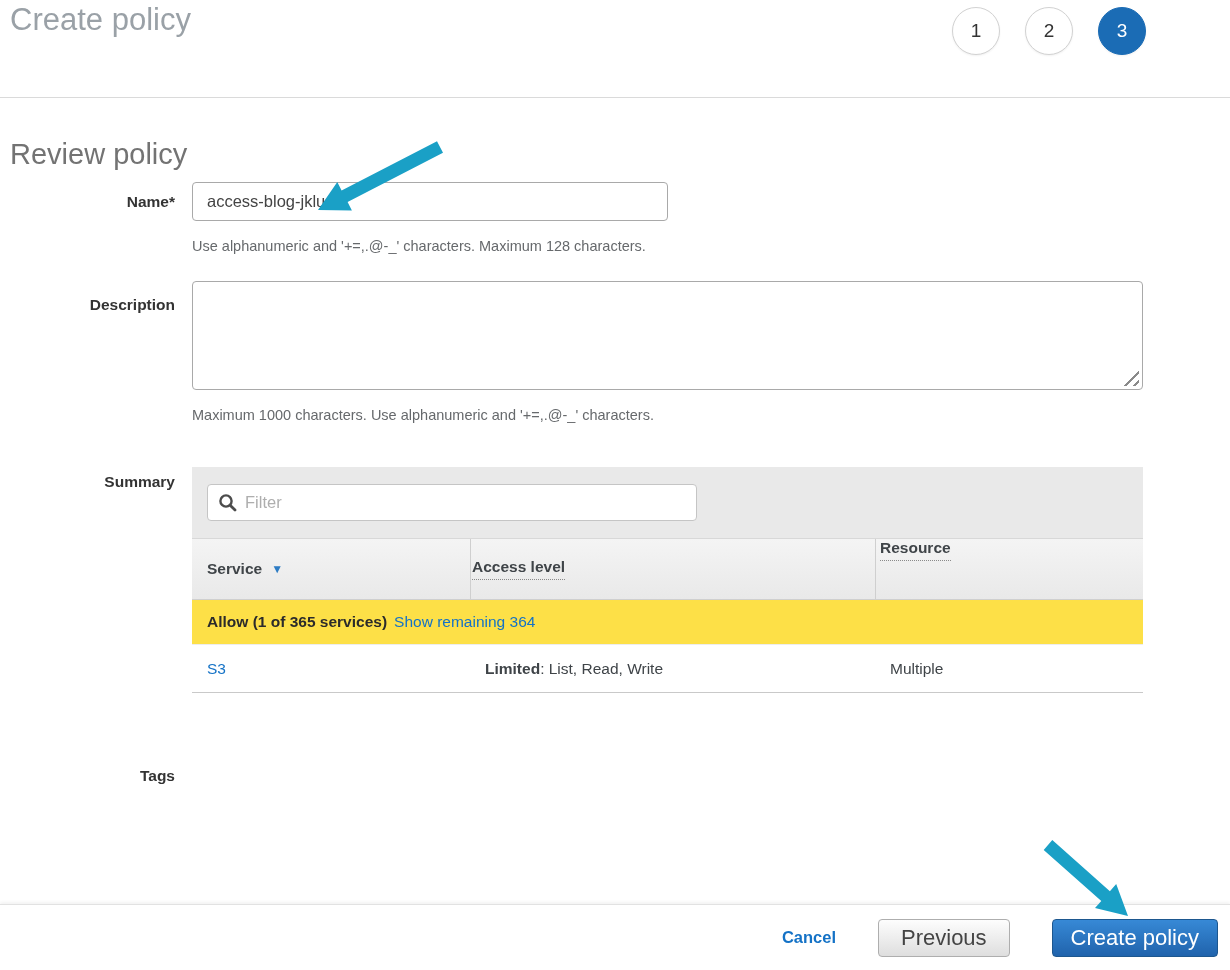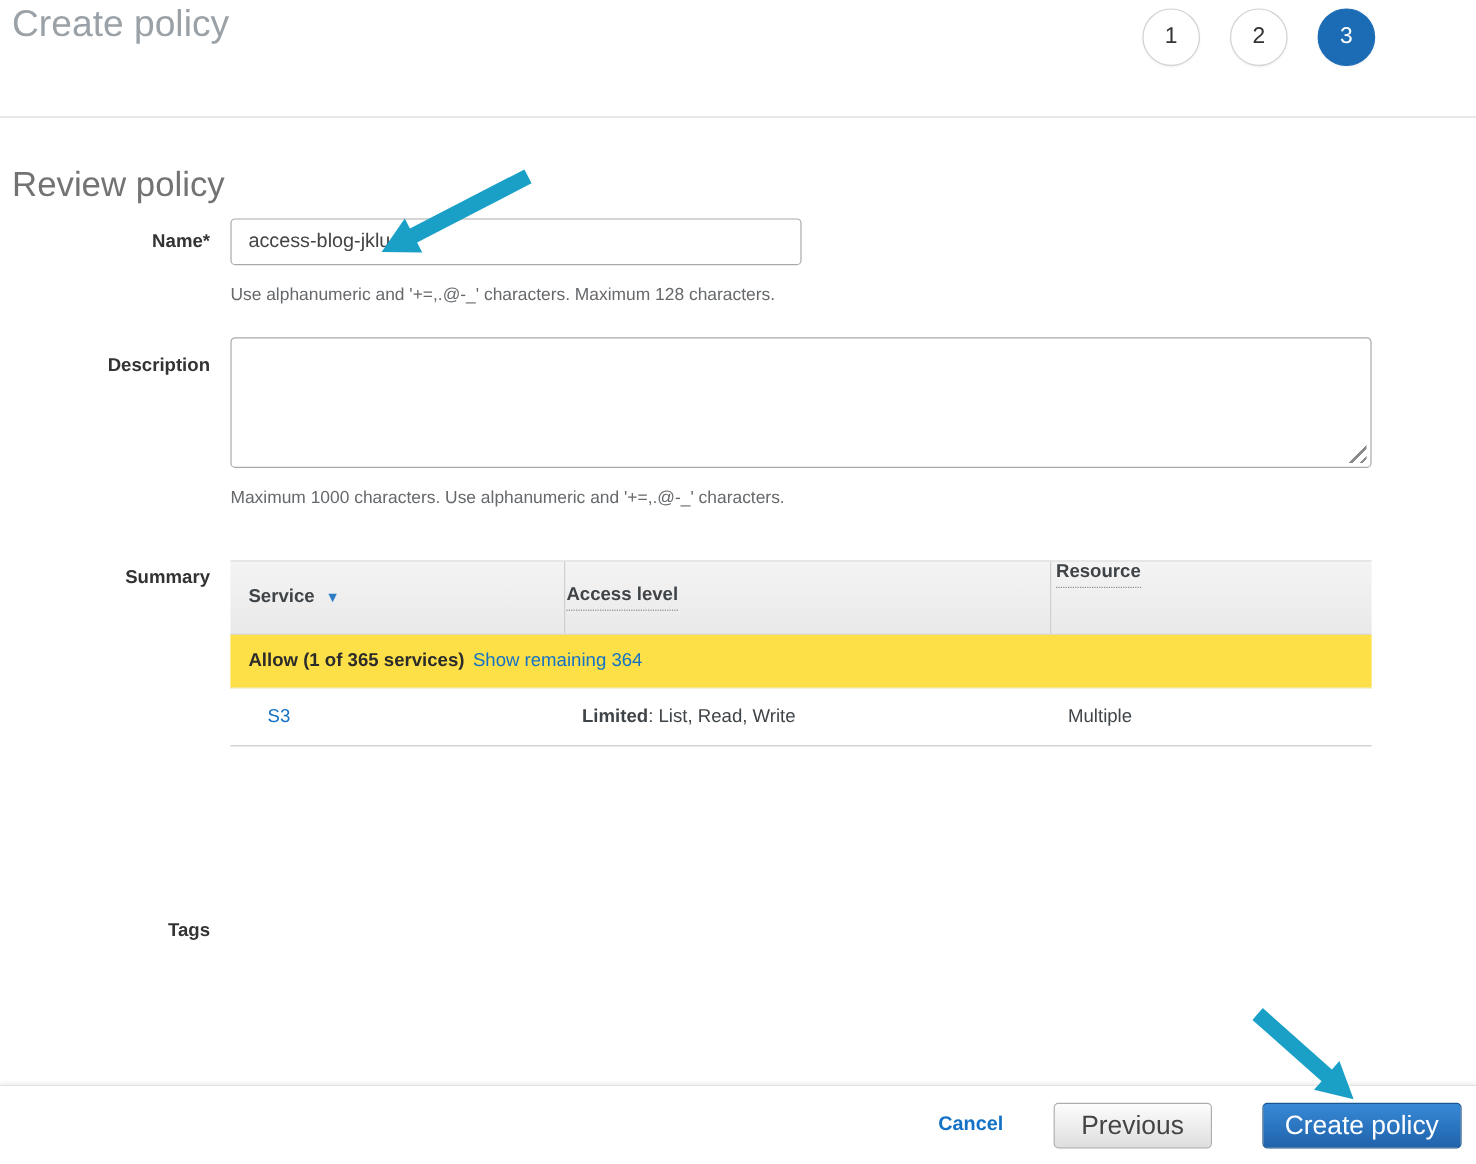--- a/index.html
+++ b/index.html
@@ -52,21 +52,21 @@
     font-weight:bold; font-size:15.5px; color:#3f4448; }
   .col-service { width:278px; padding-left:15px; display:flex; align-items:center; height:100%; }
   .col-access  { width:405px; padding-left:1px; border-left:1px solid #cfcfcf; display:flex; align-items:center; height:100%; }
   .col-resource{ flex:1; padding-left:4px; border-left:1px solid #cfcfcf; display:flex; align-items:flex-start; height:100%; }
   .dotted { border-bottom:1px dotted #8a8a8a; padding-bottom:3px; }
   .sort-caret { color:#2d7cc4; font-size:12px; margin-left:9px; }
 
   .group-row { height:45px; background:#fde047; border-bottom:1px solid #ededed;
     display:flex; align-items:center; padding-left:15px; font-size:15.5px; }
   .group-row b { color:#2b2b2b; }
-  .link { color:#1472c6; text-decoration:none; cursor:pointer;margin-left:16px; }
+  .link { color:#1472c6; text-decoration:none; cursor:pointer; }
   .group-row .link { margin-left:7px; }
 
   .data-row { display:flex; height:48px; align-items:center; background:#fff;
     font-size:15.5px; color:#3f4448; border-bottom:1px solid #c9c9c9; }
   .data-row .cell-service { width:278px; padding-left:15px; }
   .data-row .cell-access  { width:405px; padding-left:15px; }
   .data-row .cell-resource{ flex:1; padding-left:15px; }
 
   
   .tags-box { position:absolute; left:192px; top:766px; width:951px; }
@@ -121,20 +121,29 @@
 
   <div class="field-label lbl-desc">Description</div>
   <div class="desc-wrap">
     <textarea class="desc-textarea" value="" style=""></textarea>
     <div class="resize-grip"></div>
   </div>
   <div class="help-text help-desc">Maximum 1000 characters. Use alphanumeric and '+=,.@-_' characters.</div>
 
   <div class="field-label lbl-summary">Summary</div>
   <div class="summary-box">
+    <div class="filter-bar">
+      <div class="filter-input-wrap">
+        <svg width="19" height="19" viewBox="0 0 19 19">
+          <circle cx="8" cy="8" r="5.6" fill="none" stroke="#4c4c4c" stroke-width="2.4"></circle>
+          <line x1="12.4" y1="12.4" x2="17" y2="17" stroke="#4c4c4c" stroke-width="2.8" stroke-linecap="round"></line>
+        </svg>
+        <input type="text" placeholder="Filter" style="">
+      </div>
+    </div>
     <div class="tbl-header">
       <div class="col-service">
         <span>Service</span>
         <span class="sort-caret">▼</span>
       </div>
       <div class="col-access">
         <span class="dotted">Access level</span>
       </div>
       <div class="col-resource">
         <span class="dotted">Resource</span>

